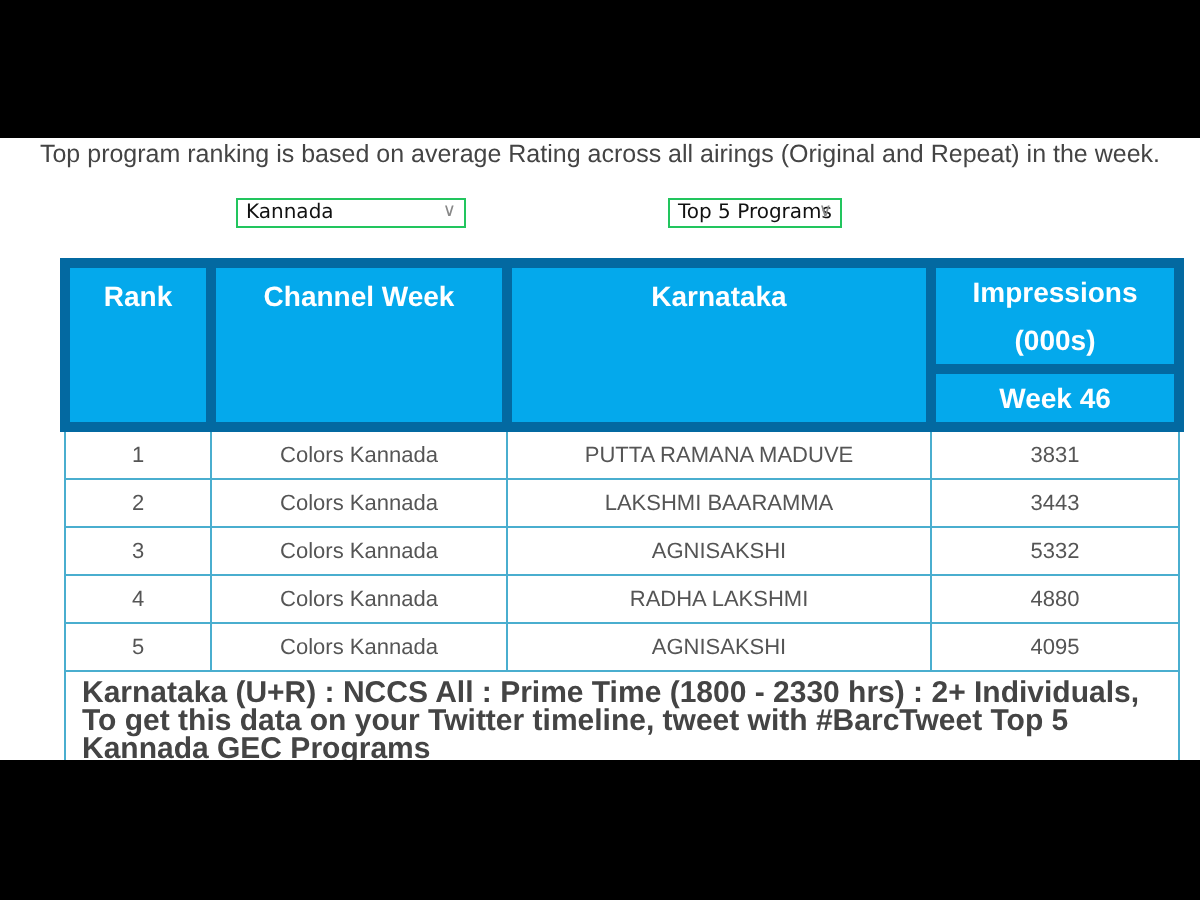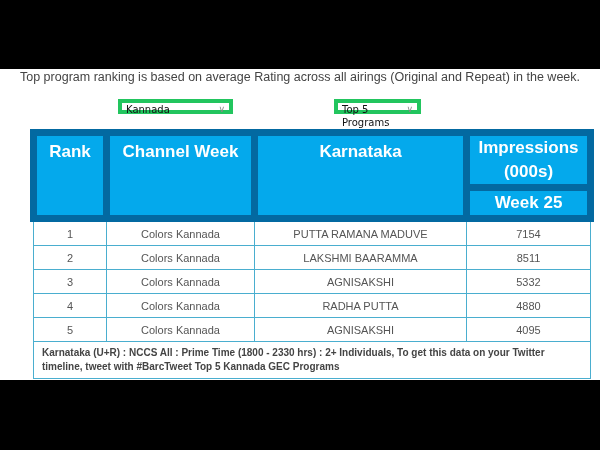--- a/index.html
+++ b/index.html
@@ -12,49 +12,49 @@
     .frame-bottom { position: absolute; left: 0; top: 380px; width: 600px; height: 70px; background: #000; z-index: 3; }
     .page {
       position: absolute; left: 0; top: 60px; width: 600px; height: 320px;
       background: #fff; z-index: 1; padding-left: 47px;
     }
     .intro {
       position: absolute; left: 0; top: 10px; width: 600px; text-align: center;
       font-size: 12.5px; color: #444; white-space: nowrap;
     }
     .select {
-      position: absolute; height: 15px; border: 4px solid #22c55e; background: #fff;
+      position: absolute; height: 15px; border: 1px solid #22c55e; background: #fff;
       font-family: "DejaVu Sans", sans-serif; font-size: 10px; color: #111;
       box-sizing: border-box; line-height: 13px; padding-left: 4px;
     }
     .select .chev {
       position: absolute; right: 4px; top: 0; font-size: 9px; color: #888;
     }
     .sel-lang { left: 118px; top: 39px; width: 115px; }
     .sel-top { left: 302px; top: 39px; width: 87px; margin-left: 32px; }
 
     table.rank {
       position: absolute; left: 30px; top: 69px; width: 557px;
       border-collapse: collapse; table-layout: fixed;
       font-size: 11px; color: #555;
     }
     table.rank th {
-      background: #04a9ec; color: #fff; font-weight: bold; font-size: 17px;
-      border: 7px solid #0369a1;
+      background: #04a9ec; color: #fff; font-weight: bold; font-size: 14px;
+      border: 5px solid #0369a1;
       vertical-align: top; text-align: center;
     }
     table.rank th.tall { height: 46px; padding-top: 6px; box-sizing: border-box; }
     table.rank th.imp { height: 24px; padding: 0; line-height: 24px; }
     table.rank td {
       border: 1px solid #4aaecf; text-align: center; height: 23px; padding: 0;
       background: #fff;
     }
     table.rank td.footer {
       text-align: left; padding: 4px 8px; height: 36px; box-sizing: border-box;
-      font-weight: bold; color: #444; font-size: 10px; line-height: 14px;
+      font-weight: bold; color: #444; font-size: 15px; line-height: 14px;
     }
   </style>
 </head>
 <body>
 
 <div class="frame-top"></div>
 <div class="frame-bottom"></div>
 
 <div class="page">
   <div class="intro">Top program ranking is based on average Rating across all airings (Original and Repeat) in the week.</div>
@@ -76,46 +76,46 @@
         <col style="width:124px">
     </colgroup>
     <thead>
       <tr>
         <th class="tall" rowspan="2">Rank</th>
         <th class="tall" rowspan="2">Channel Week</th>
         <th class="tall" rowspan="2">Karnataka</th>
         <th class="imp">Impressions (000s)</th>
       </tr>
       <tr>
-        <th class="imp">Week 25</th>
+        <th class="imp">Week 46</th>
       </tr>
     </thead>
     <tbody>
       <tr>
         <td>1</td>
         <td>Colors Kannada</td>
         <td>PUTTA RAMANA MADUVE</td>
-        <td>7154</td>
+        <td>3831</td>
       </tr>
       <tr>
         <td>2</td>
         <td>Colors Kannada</td>
         <td>LAKSHMI BAARAMMA</td>
-        <td>8511</td>
+        <td>3443</td>
       </tr>
       <tr>
         <td>3</td>
         <td>Colors Kannada</td>
         <td>AGNISAKSHI</td>
         <td>5332</td>
       </tr>
       <tr>
         <td>4</td>
         <td>Colors Kannada</td>
-        <td>RADHA PUTTA</td>
+        <td>RADHA LAKSHMI</td>
         <td>4880</td>
       </tr>
       <tr>
         <td>5</td>
         <td>Colors Kannada</td>
         <td>AGNISAKSHI</td>
         <td>4095</td>
       </tr>
       <tr>
         <td class="footer" colspan="4">Karnataka (U+R) : NCCS All : Prime Time (1800 - 2330 hrs) : 2+ Individuals, To get this data on your Twitter timeline, tweet with #BarcTweet Top 5 Kannada GEC Programs</td>

